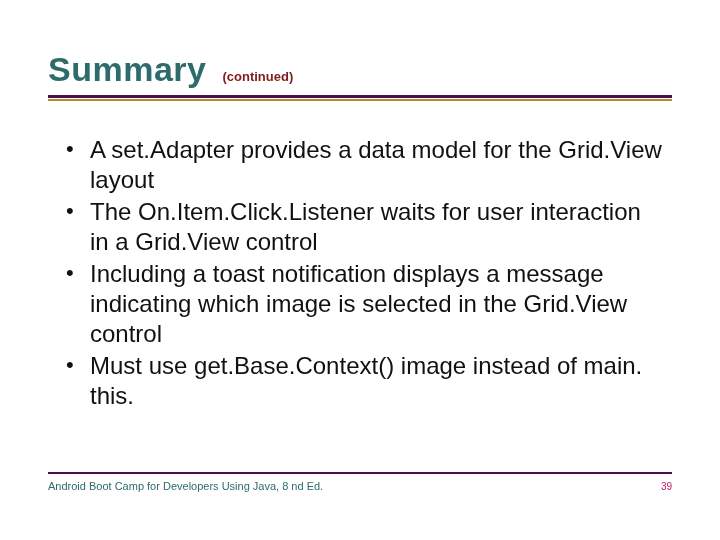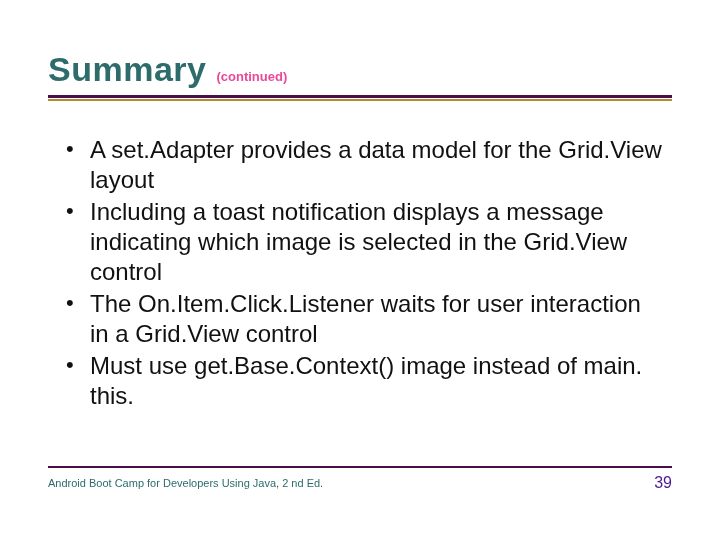--- a/index.html
+++ b/index.html
@@ -6,32 +6,32 @@
     html, body { width: 720px; height: 540px; }
     body {
       font-family: Arial, Helvetica, sans-serif;
       background: #ffffff;
       position: relative;
       padding: 50px 48px 0 48px;
     }
     .title-row {
       display: flex;
       align-items: baseline;
-      gap: 10px;
+      gap: 16px;
     }
     .title {
       font-size: 34px;
       font-weight: 700;
       color: #2e6b6b;
       letter-spacing: 0.5px;
     }
     .continued {
       font-size: 13px;
       font-weight: 700;
-      color: #ec4899;
+      color: #7f1d1d;
     }
     .rule-wrap {
       margin-top: 6px;
     }
     .rule-dark {
       height: 3px;
       background: #4a0e4a;
     }
     .rule-gold {
       height: 2px;
@@ -73,43 +73,43 @@
     .footer-row {
       display: flex;
       justify-content: space-between;
       align-items: center;
     }
     .footer-text {
       font-size: 11px;
       color: #2e6b6b;
     }
     .footer-page {
-      font-size: 16px;
-      color: #4c1d95;
+      font-size: 10px;
+      color: #be185d;
     }
   </style>
 </head>
 <body>
 
 <div class="title-row">
   <span class="title">Summary</span>
   <span class="continued">(continued)</span>
 </div>
 
 <div class="rule-wrap">
   <div class="rule-dark"></div>
   <div class="rule-gold"></div>
 </div>
 
 <div class="bullets">
   <div class="bullet">A set.Adapter provides a data model for the Grid.View layout</div>
+  <div class="bullet">The On.Item.Click.Listener waits for user interaction in a Grid.View control</div>
   <div class="bullet">Including a toast notification displays a message indicating which image is selected in the Grid.View control</div>
-  <div class="bullet">The On.Item.Click.Listener waits for user interaction in a Grid.View control</div>
   <div class="bullet">Must use get.Base.Context() image instead of main. this.</div>
 </div>
 
 <div class="footer">
   <div class="footer-rule"></div>
   <div class="footer-row">
-    <span class="footer-text">Android Boot Camp for Developers Using Java, 2 nd Ed.</span>
+    <span class="footer-text">Android Boot Camp for Developers Using Java, 8 nd Ed.</span>
     <span class="footer-page">39</span>
   </div>
 </div>
 
 </body></html>

